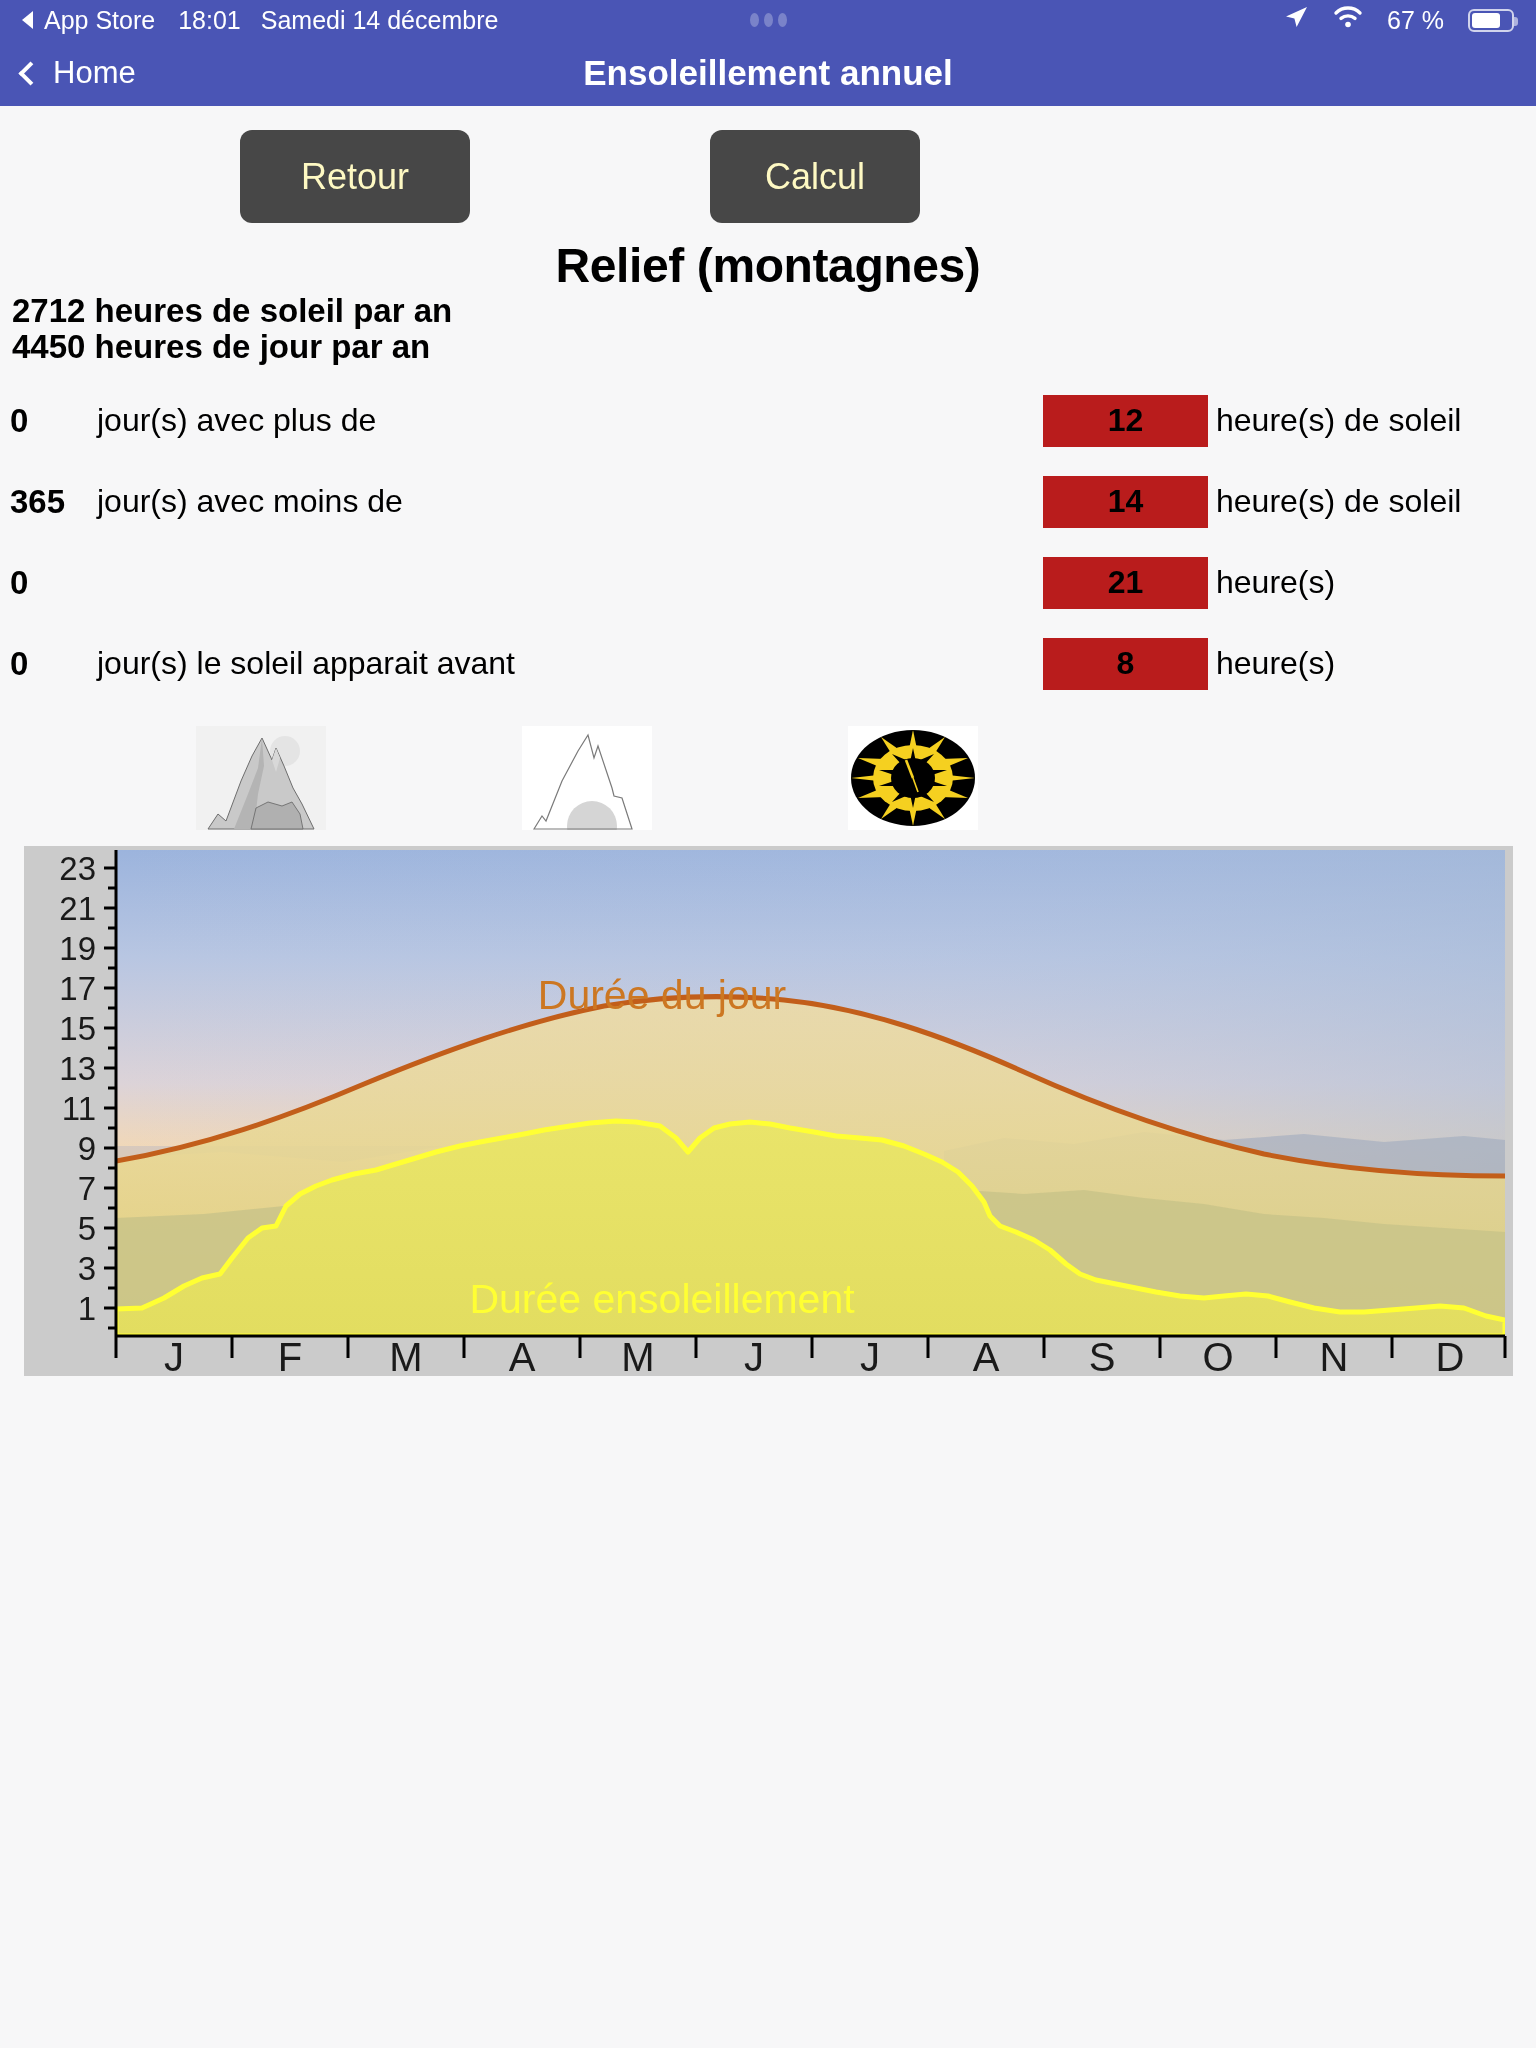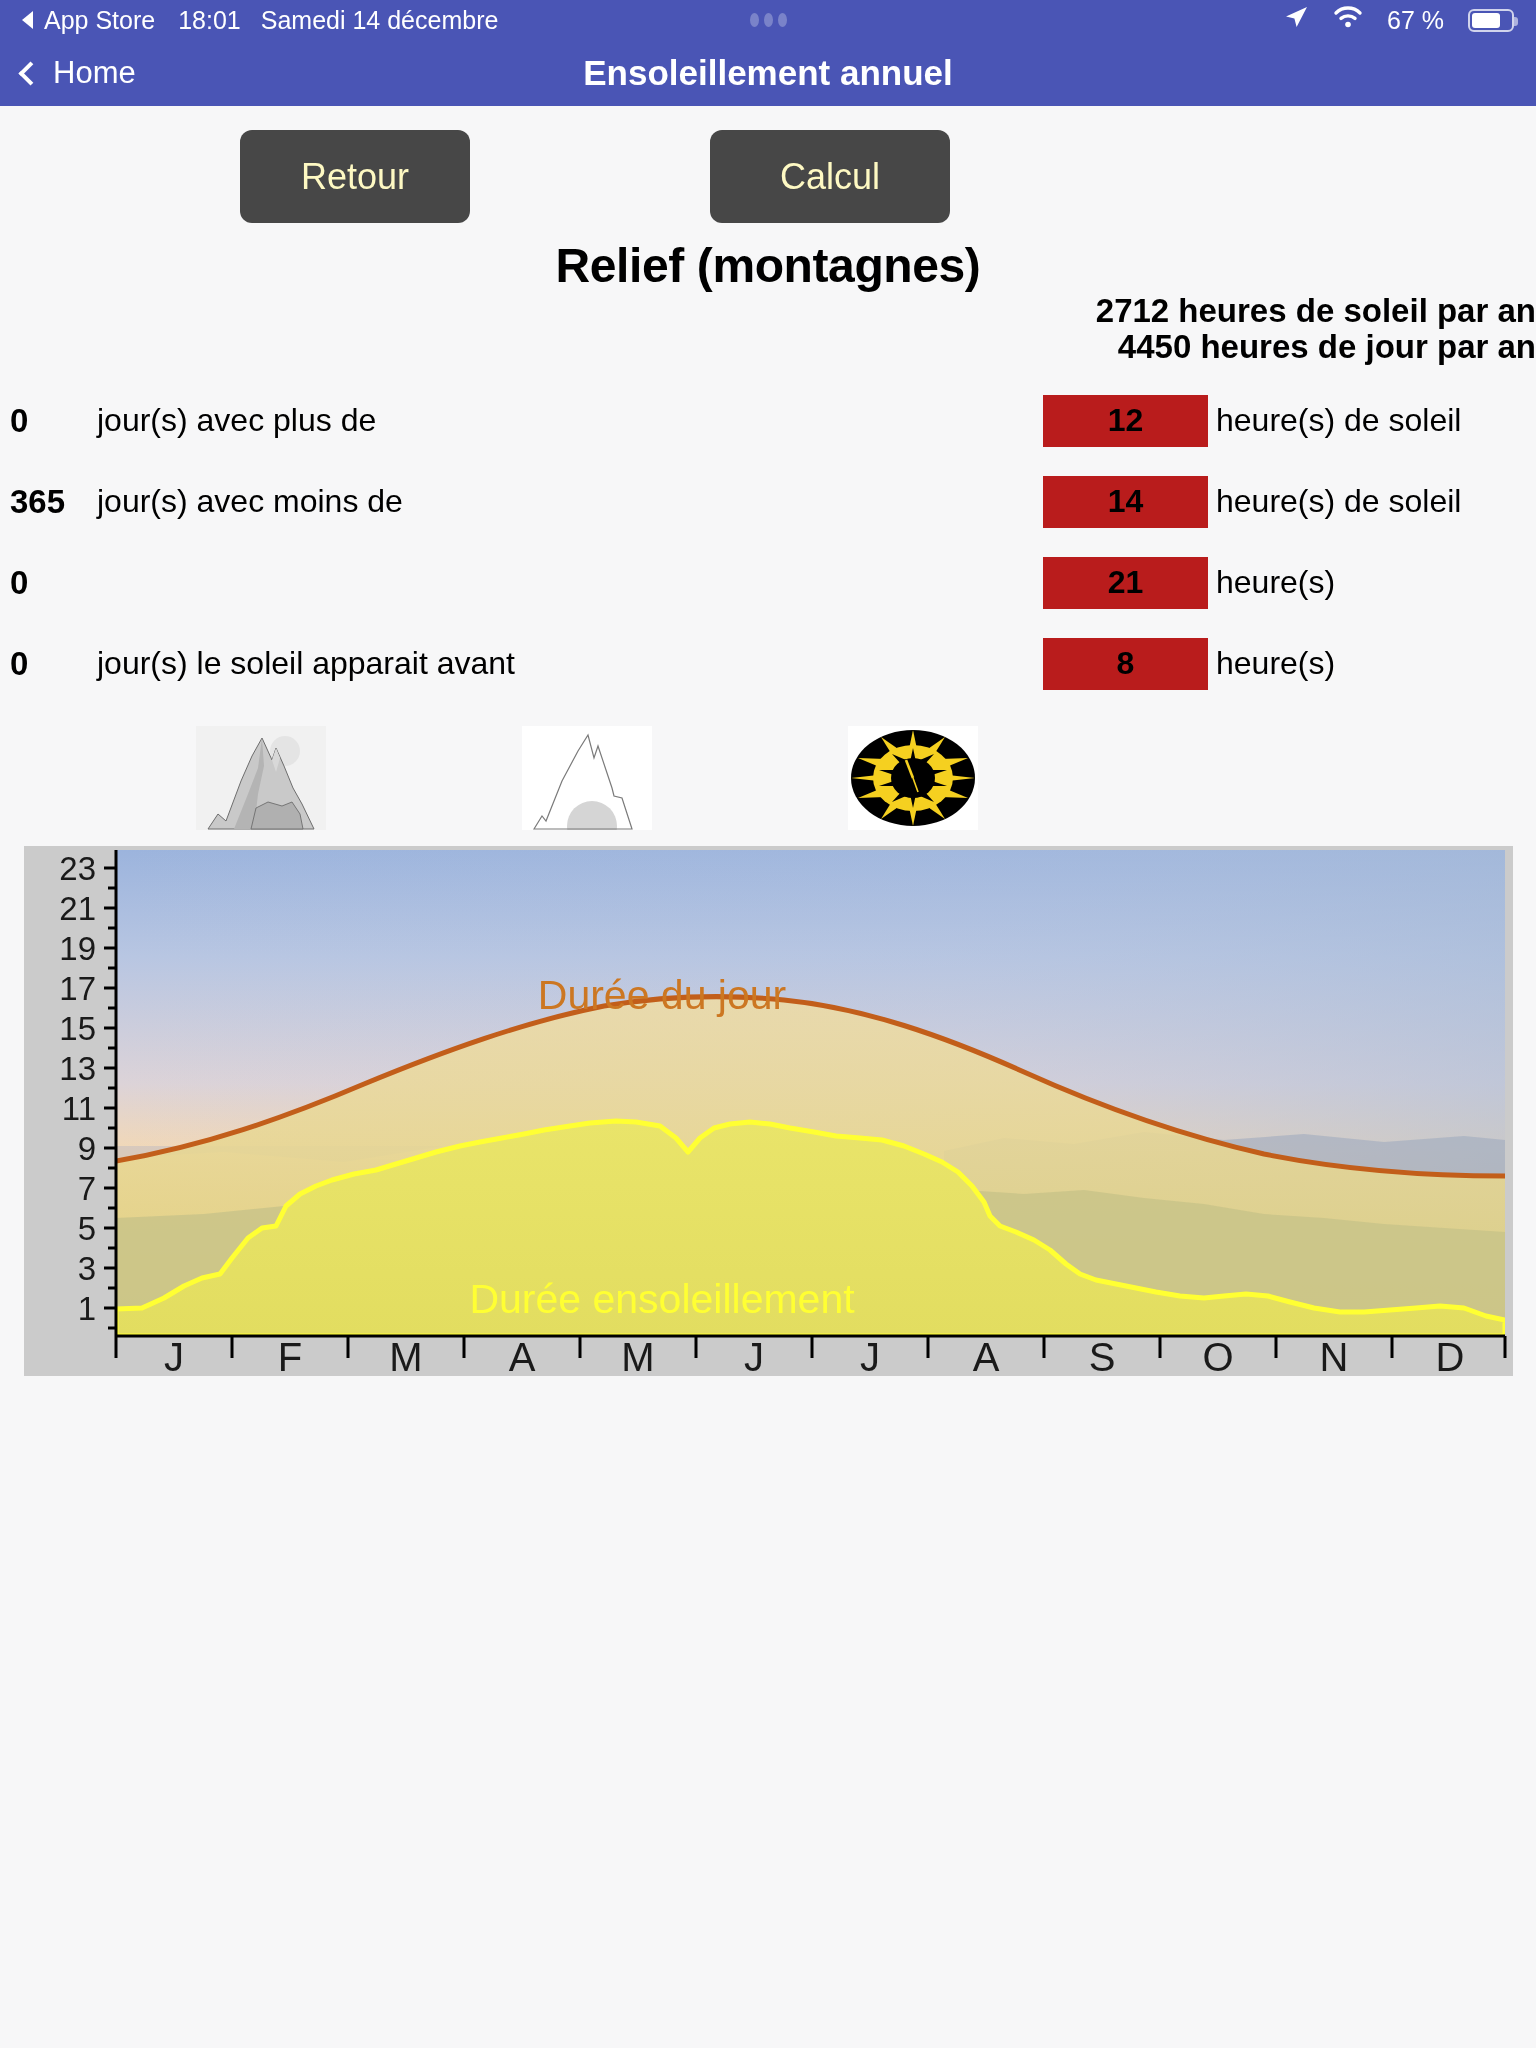--- a/index.html
+++ b/index.html
@@ -103,37 +103,38 @@
     color: #fef9c3;
     border: none;
     border-radius: 12px;
     font-size: 36px;
     font-family: "Liberation Sans", sans-serif;
     height: 93px;
     cursor: pointer;
     position: absolute;
   }
   .btn-retour { left: 240px; width: 230px; }
-  .btn-calcul { left: 710px; width: 240px; }
+  .btn-calcul { left: 710px; width: 210px; }
 
   
   .title-main {
     text-align: center;
     font-size: 48px;
     font-weight: bold;
     color: #000000;
     margin-top: 12px;
     letter-spacing: -0.4px;
   }
   .title-sub {
-    text-align: right;
+    text-align: left;
     font-size: 33px;
     font-weight: bold;
     color: #000000;
     line-height: 1.08;
+    padding-left: 12px;
   }
 
   
   .stats { margin-top: 16px; }
   .stat-row {
     display: flex;
     align-items: center;
     height: 81px;
     font-size: 32px;
     color: #000000;

